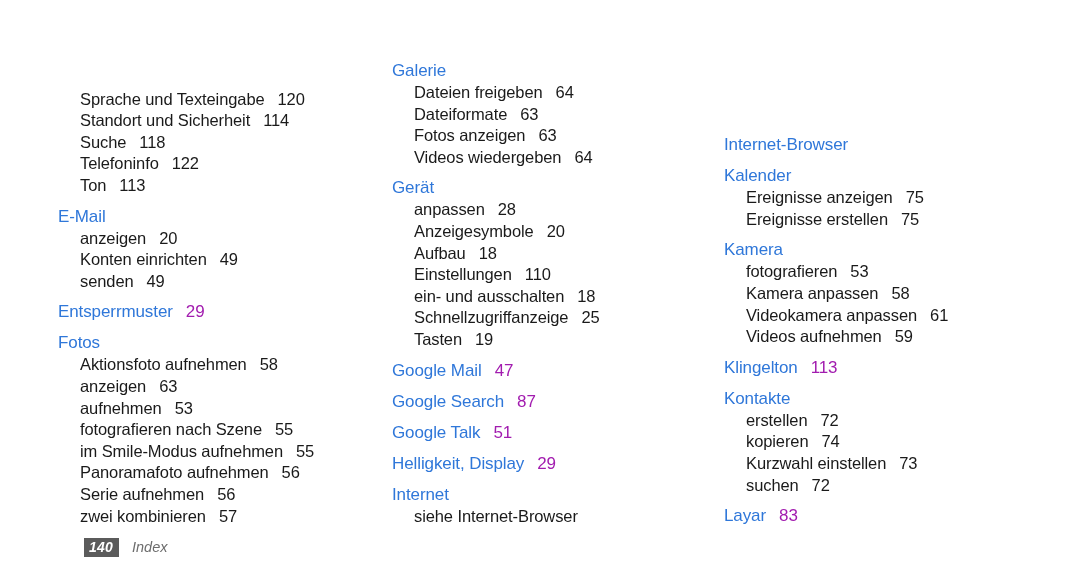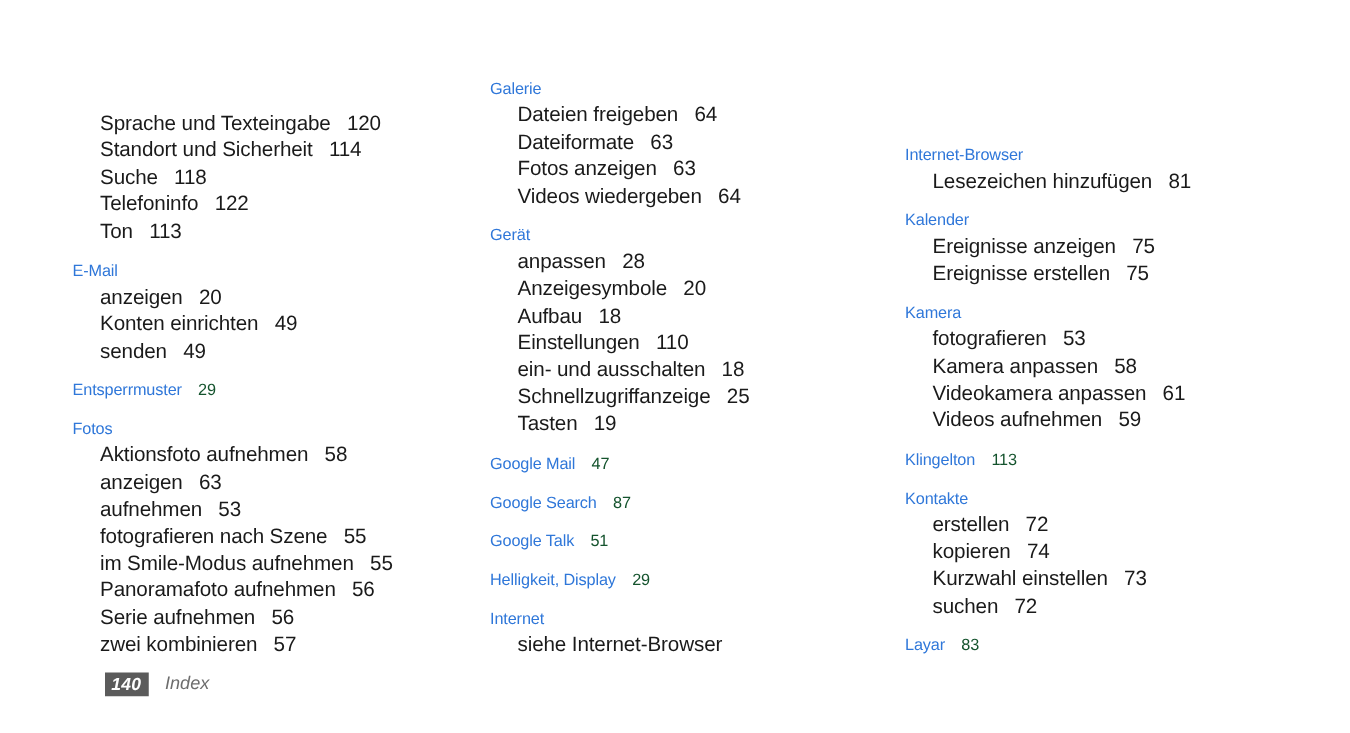--- a/index.html
+++ b/index.html
@@ -49,28 +49,28 @@
     margin-bottom: 9px;
   }
   .section:last-child { margin-bottom: 0; }
 
   
   .section.no-heading { margin-bottom: 9px; }
 
   .sec-heading {
     display: block;
     color: #2f77d9;
-    font-size: 13px;
+    font-size: 17px;
     line-height: 22px;
     white-space: nowrap;
     letter-spacing: -0.1px;
   }
   .sec-heading .h-label { }
   .sec-heading .h-page {
-    color: #14532d;
+    color: #a21caf;
     margin-left: 13px;
   }
 
   .entries {
     margin: 0;
     padding: 0;
     list-style: none;
   }
   .entry {
     padding-left: 22px;
@@ -191,21 +191,20 @@
           <div class="sec-heading"><span class="h-label">Internet</span></div>
           <ul class="entries">
             <li class="entry"><span class="e-label">siehe Internet-Browser</span></li>
           </ul>
         </div>
       </div>
       <div class="column col-3">
         <div class="section">
           <div class="sec-heading"><span class="h-label">Internet-Browser</span></div>
           <ul class="entries">
-            <li class="entry"><span class="e-label">Lesezeichen hinzufügen</span><span class="e-page">81</span></li>
           </ul>
         </div>
         <div class="section">
           <div class="sec-heading"><span class="h-label">Kalender</span></div>
           <ul class="entries">
             <li class="entry"><span class="e-label">Ereignisse anzeigen</span><span class="e-page">75</span></li>
             <li class="entry"><span class="e-label">Ereignisse erstellen</span><span class="e-page">75</span></li>
           </ul>
         </div>
         <div class="section">

